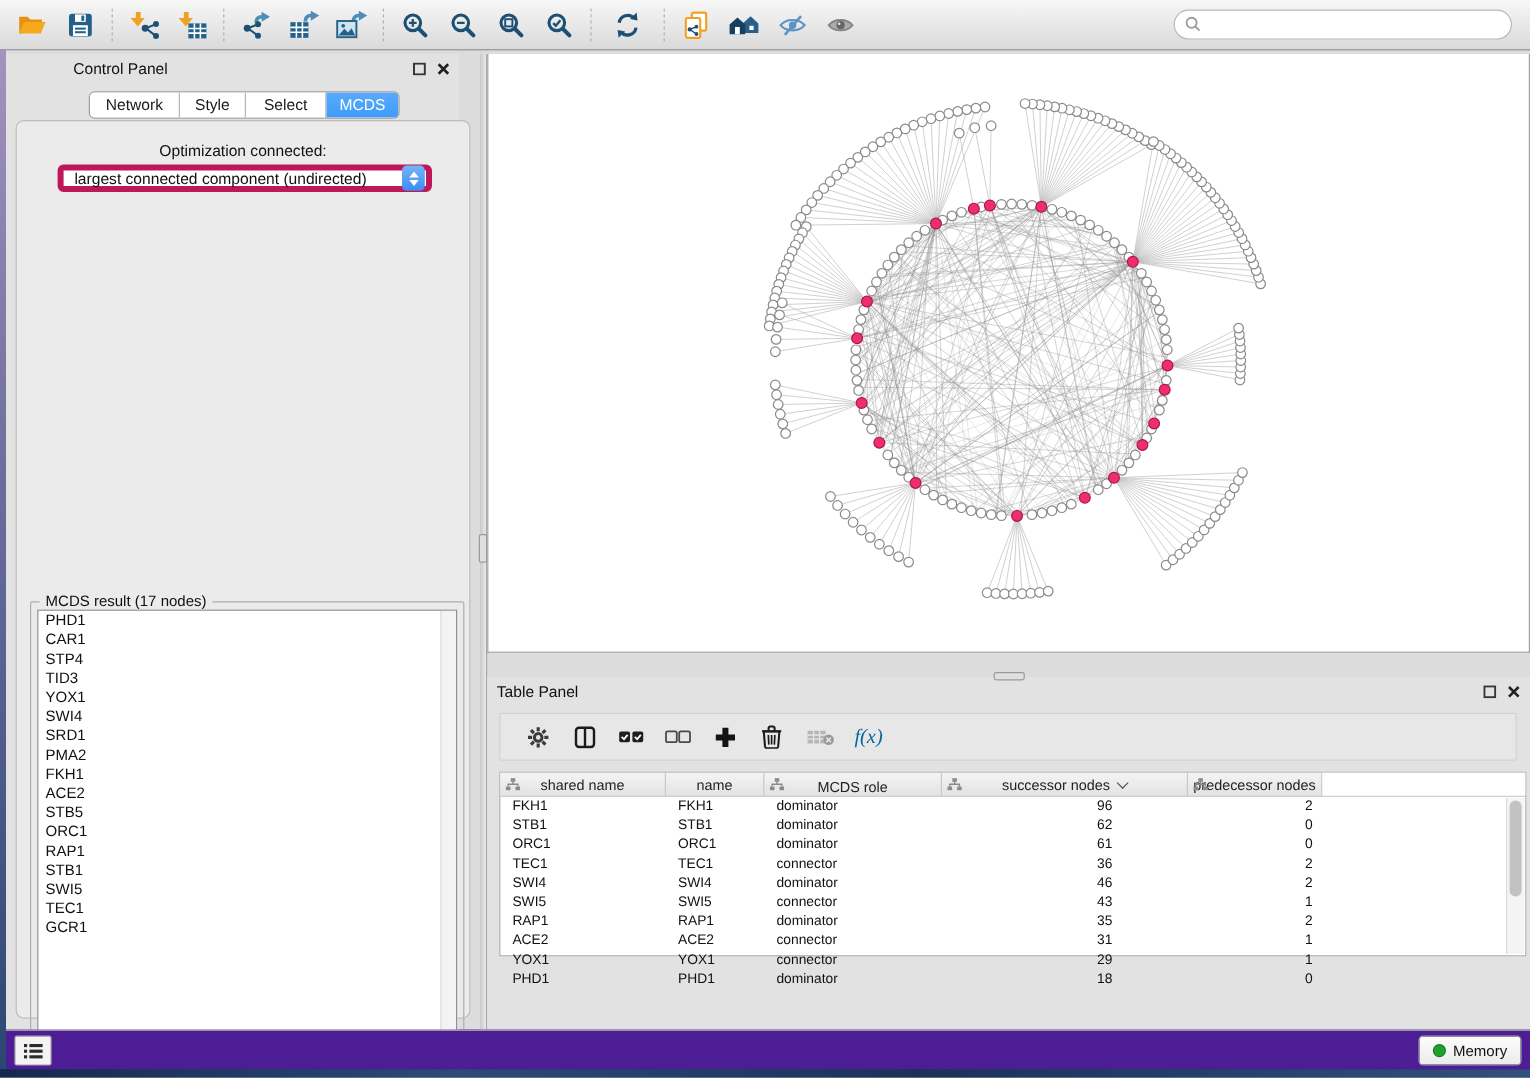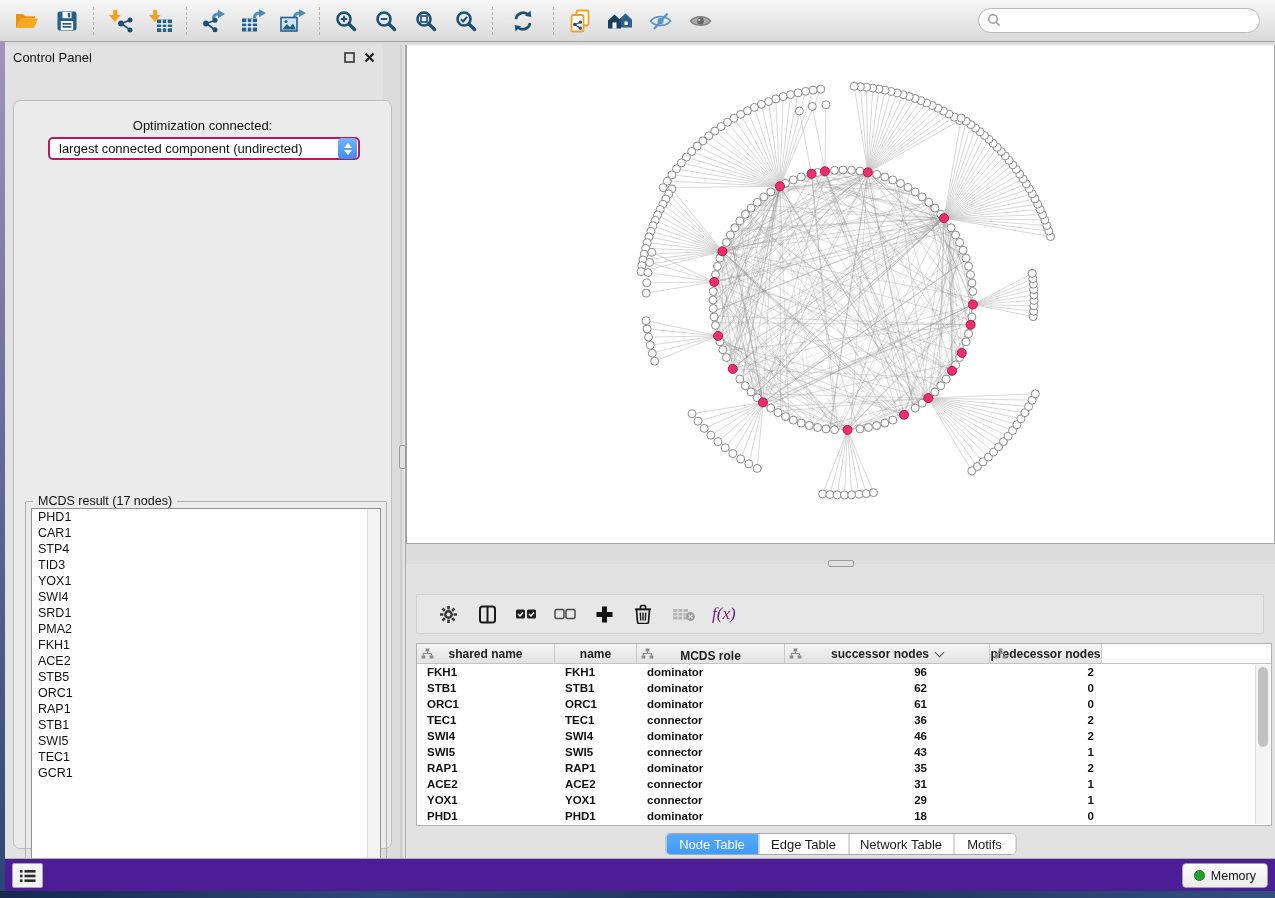--- a/index.html
+++ b/index.html
@@ -28,34 +28,34 @@
              background:linear-gradient(90deg,#15294d,#2e4a78 30%,#1b3158 60%,#32507e); }
 
   .chrome { position:absolute; left:5px; top:42px; width:1270px; height:816px; background:#dcdcdc; }
 
   
   .panel-header { height:24px; display:flex; align-items:center; padding:0 8px; }
   .panel-title { font-size:13px; color:#111; }
   .ph-icons { margin-left:auto; display:flex; align-items:center; gap:9px; }
 
   
-  .control-panel { position:absolute; left:0; top:3px; width:378px; height:813px; background:#e2e2e2; }
+  .control-panel { position:absolute; left:0; top:3px; width:378px; height:813px; background:#e2e2e2;padding-left:48px; }
   .seg-tabs { position:absolute; left:69px; top:31px; height:23px; display:flex;
               border:1px solid #9d9d9d; border-radius:5px; overflow:hidden; background:#fff; }
   .seg-tab { height:100%; display:flex; align-items:center; justify-content:center;
              font-size:13px; color:#1a1a1a; background:#fff; border:none;
              border-left:1px solid #b5b5b5; padding:0; }
   .seg-tab:first-child { border-left:none; }
   .seg-tab.active { background:linear-gradient(180deg,#58aafd,var(--accent,#3e9cf9));
                     color:#fff; }
   .tab-content { position:absolute; left:8px; top:55px; width:379px; height:749px;
                  background:#ebebeb; border:1px solid #bdbdbd; border-radius:7px; }
   .opt-label { text-align:center; margin-top:17px; font-size:13px; color:#111; }
   .combo { position:absolute; left:34px; top:36px; width:312px; height:23px;
-           background:#fff; border:2px solid #be185d; border-radius:5px;
+           background:#fff; border:5px solid #be185d; border-radius:5px;
            display:flex; align-items:center; }
   .combo-text { flex:1; font-size:13px; color:#111; padding-left:9px; white-space:nowrap; }
   .combo-step { width:19px; height:21px; border-radius:4px; margin-right:1px;
                 background:linear-gradient(180deg,#74b4f8,#3c8cf2);
                 display:flex; flex-direction:column; align-items:center; justify-content:center; gap:2px; }
   .chev-up { width:0; height:0; border-left:4px solid transparent; border-right:4px solid transparent;
              border-bottom:5px solid #fff; }
   .chev-dn { width:0; height:0; border-left:4px solid transparent; border-right:4px solid transparent;
              border-top:5px solid #fff; }
   .btn-row { position:absolute; left:0; top:70px; width:100%; display:flex; justify-content:center; gap:13px; }
@@ -92,24 +92,24 @@
 
   
   .table-panel { position:absolute; left:0; top:519px; width:869px; height:294px; background:#e2e2e2; }
   .h-grip { position:absolute; left:50%; top:-4px; margin-left:-13px; width:26px; height:7px;
             background:#e0e0e0; border:1px solid #9a9a9a; border-radius:2px; }
   .tbl-toolbar { position:absolute; left:10px; top:30px; width:848px; height:40px;
                  background:#e7e7e7; border:1px solid #d2d2d2; border-radius:2px;
                  display:flex; align-items:center; padding-left:14px; gap:5px; }
   .tt-btn { width:34px; height:30px; display:flex; align-items:center; justify-content:center;
             border:none; background:transparent; }
-  .fx-label { font-size:17px; font-style:italic; font-family:"Liberation Serif",serif; color:#701a75; }
-
-  .table-card { position:absolute; left:10px; top:79px; width:856px; height:183px;
-                background:#fff; border:1px solid #b0b0b0;font-weight:bold; }
+  .fx-label { font-size:17px; font-style:italic; font-family:"Liberation Serif",serif; color:#0369a1; }
+
+  .table-card { position:absolute; left:10px; top:79px; width:856px; height:154px;
+                background:#fff; border:1px solid #b0b0b0; }
   .thead { display:flex; height:20px; background:linear-gradient(180deg,#f4f4f4,#e3e3e3);
            border-bottom:1px solid #c3c3c3; }
   .th { position:relative; display:flex; align-items:center; justify-content:center;
         border-right:1px solid #c8c8c8; font-size:12px; color:#222; }
   .th .col-glyph { position:absolute; left:4px; top:4px; }
   .sort-chev { width:7px; height:7px; border-right:1.6px solid #555; border-bottom:1.6px solid #555;
                transform:rotate(45deg); margin-left:7px; margin-top:-3px; }
   .tbody { position:relative; }
   .trow { display:flex; height:16px; }
   .td { font-size:11.5px; color:#111; line-height:16px; white-space:nowrap; overflow:hidden; }
@@ -296,20 +296,26 @@
       <span class="ph-icons">
         <svg width="11" height="11" viewBox="0 0 11 11">
           <rect x="1" y="1" width="9" height="9" fill="none" stroke="#333" stroke-width="1.6"></rect>
         </svg>
         <svg width="11" height="11" viewBox="0 0 11 11">
           <path d="M1.5 1.5l8 8M9.5 1.5l-8 8" stroke="#222" stroke-width="2.2"></path>
         </svg>
       </span>
     </div>
 
+    <div class="seg-tabs" id="ctl-tabs">
+        <button class="seg-tab" style="width: 74px;">Network</button>
+        <button class="seg-tab" style="width: 55px;">Style</button>
+        <button class="seg-tab" style="width: 67px;">Select</button>
+        <button class="seg-tab active" style="width: 61px;">MCDS</button>
+      </div>
 
     <div class="tab-content">
       <div class="opt-label">Optimization connected:</div>
       <div class="combo">
         <span class="combo-text">largest connected component (undirected)</span>
         <span class="combo-step">
           <span class="chev-up"></span>
           <span class="chev-dn"></span>
         </span>
       </div>
@@ -1031,20 +1037,31 @@
             <circle cx="554.7609094935381" cy="307.875763599854" r="4.5" fill="#EE2E6E" stroke="#b01450" stroke-width="1"></circle>
             <circle cx="545.0271738329051" cy="325.8030745519535" r="4.5" fill="#EE2E6E" stroke="#b01450" stroke-width="1"></circle>
             <circle cx="497.03130316216584" cy="369.7831870716605" r="4.5" fill="#EE2E6E" stroke="#b01450" stroke-width="1"></circle>
             <circle cx="325.7537474996646" cy="323.88950435031666" r="4.5" fill="#EE2E6E" stroke="#b01450" stroke-width="1"></circle>
           </svg>
       </div>
     </div>
 
     <div class="table-panel">
       <div class="h-grip"></div>
+      <div class="panel-header">
+        <span class="panel-title">Table Panel</span>
+        <span class="ph-icons">
+          <svg width="11" height="11" viewBox="0 0 11 11">
+            <rect x="1" y="1" width="9" height="9" fill="none" stroke="#333" stroke-width="1.6"></rect>
+          </svg>
+          <svg width="11" height="11" viewBox="0 0 11 11">
+            <path d="M1.5 1.5l8 8M9.5 1.5l-8 8" stroke="#222" stroke-width="2.2"></path>
+          </svg>
+        </span>
+      </div>
 
       <div class="tbl-toolbar">
         <button class="tt-btn">
           <svg width="19" height="19" viewBox="0 0 19 19">
             <g stroke="#3a3a3a" stroke-width="2.6">
               <path d="M9.5 1v3.4M9.5 14.6V18M1 9.5h3.4M14.6 9.5H18M3.5 3.5l2.4 2.4M13.1 13.1l2.4 2.4M15.5 3.5l-2.4 2.4M5.9 13.1l-2.4 2.4"></path>
             </g>
             <circle cx="9.5" cy="9.5" r="4.4" fill="#3a3a3a"></circle>
             <circle cx="9.5" cy="9.5" r="1.9" fill="#e7e7e7"></circle>
           </svg>
@@ -1207,26 +1224,20 @@
               <div class="td l" style="width: 148px;">dominator</div>
               <div class="td num-s" style="width: 205px;">18</div>
               <div class="td num-p" style="width: 112px;">0</div>
             </div>
           </div>
         <div class="tbl-scroll">
           <div class="tbl-thumb"></div>
         </div>
       </div>
 
-      <div class="bottom-tabs" id="bottom-tabs">
-          <button class="btab active" style="width: 92px;">Node Table</button>
-          <button class="btab" style="width: 90px;">Edge Table</button>
-          <button class="btab" style="width: 105px;">Network Table</button>
-          <button class="btab" style="width: 62px;">Motifs</button>
-        </div>
     </div>
   </div>
 </div>
 
 <div class="status-bar">
   <button class="sb-left-btn">
     <svg width="17" height="14" viewBox="0 0 17 14">
       <rect x="1" y="1" width="2.6" height="2.6" fill="#2b2b2b"></rect>
         <rect x="5.5" y="1" width="11" height="2.6" fill="#2b2b2b"></rect>
       <rect x="1" y="5.7" width="2.6" height="2.6" fill="#2b2b2b"></rect>

